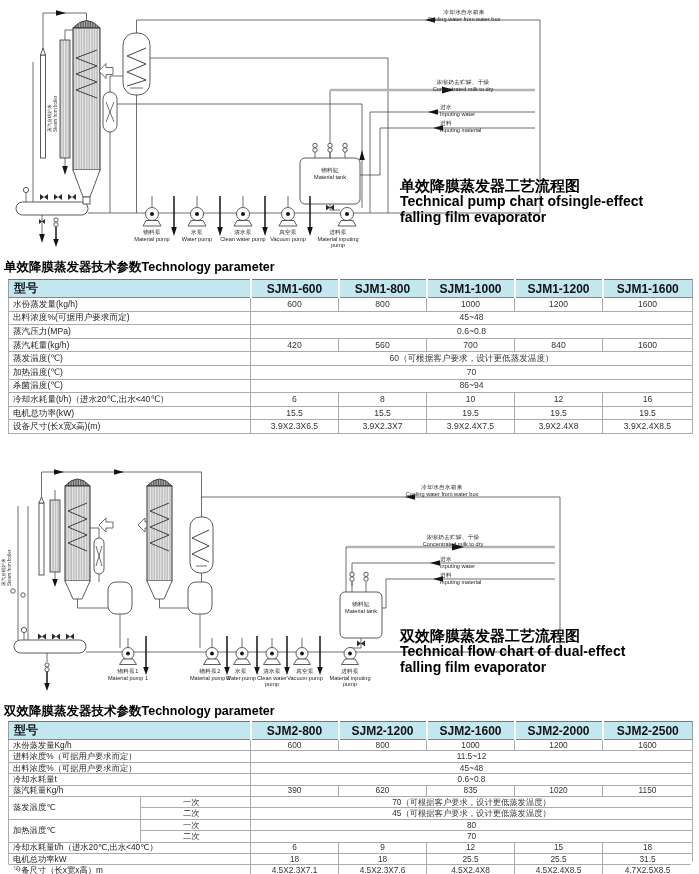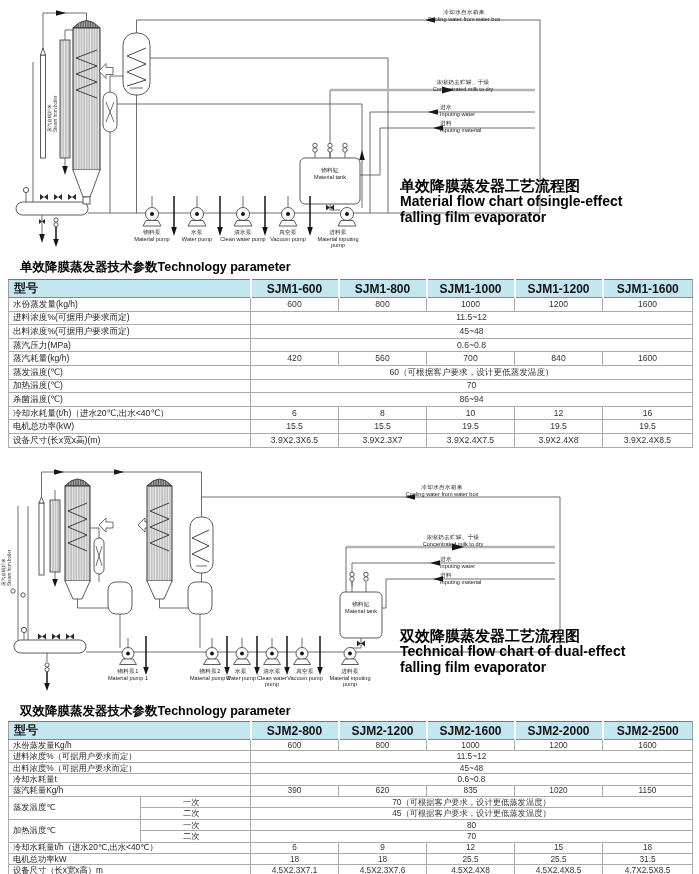--- a/index.html
+++ b/index.html
@@ -1,35 +1,35 @@
 <!DOCTYPE html>
 <html><head>
 <meta charset="utf-8">
 <style>
   html,body{margin:0;padding:0;background:#fff;}
   .page{position:relative;width:699px;height:874px;background:#fff;overflow:hidden;
-        font-family:"Liberation Sans","DejaVu Sans",sans-serif;color:#111;}
+        font-family:"Liberation Sans","DejaVu Sans",sans-serif;color:#111;border-radius:31px;}
   svg{position:absolute;left:0;}
   .pl{stroke:#4a4a4a;stroke-width:.8;fill:none;}
   .thick{stroke:#b3b3b3;stroke-width:2.6;fill:none;}
   .vs{fill:#fff;stroke:#4a4a4a;stroke-width:.9;}
   .coil{fill:none;stroke:#2e2e2e;stroke-width:.9;}
   .ar{fill:#141414;stroke:none;}
   .bow{fill:#2a2a2a;stroke:none;}
   .bold-ar{stroke:#141414;stroke-width:1.5;fill:none;}
   .svgtxt{font-family:"Liberation Sans","DejaVu Sans",sans-serif;font-size:4.6px;fill:#333;}
   
   .dlabel{position:absolute;font-size:5.6px;line-height:1.18;text-align:center;color:#222;}
   .dlabel.left{text-align:left;}
   .dlabel .zh{letter-spacing:.3px;}
   
   .title-block{position:absolute;left:400px;width:292px;font-weight:bold;color:#000;}
   .title-block .tzh{font-size:15px;line-height:1.15;}
   .title-block .ten{font-size:14px;line-height:1.12;}
-  .section-title{position:absolute;left:20px;font-size:12.5px;font-weight:bold;color:#000;}
+  .section-title{position:absolute;left:4px;font-size:12.5px;font-weight:bold;color:#000;}
   
   table{border-collapse:collapse;table-layout:fixed;position:absolute;background:#fff;}
   #table1{left:8px;top:279px;width:684px;font-size:8.6px;}
   #table2{left:8px;top:721px;width:684px;font-size:8.3px;}
   th{background:#c3e7f1;font-weight:bold;font-size:12px;border:1px solid #9c9c9c;
      border-top:1.4px solid #777;border-bottom:1px solid #888;height:14px;padding:0 5px;}
   th + th{border-left:2px solid #fff;}
   th.model{text-align:center;margin-left:19px;}
   th.first{text-align:left;}
   td{border:1px solid #ababab;padding:0 4px;line-height:1.05;color:#333;}
@@ -216,21 +216,21 @@
     <div class="zh">真空泵</div>
     <div>Vacuum pump</div>
   </div>
   <div class="dlabel" style="left:311px;top:229px;width:54px">
     <div class="zh">进料泵</div>
     <div>Material inputing pump</div>
   </div>
 
   <div class="title-block" style="top:177px">
     <div class="tzh">单效降膜蒸发器工艺流程图</div>
-    <div class="ten">Material flow chart ofsingle-effect</div>
+    <div class="ten">Technical pump chart ofsingle-effect</div>
     <div class="ten">falling film evaporator</div>
   </div>
 
   <div class="section-title" style="top:259px">单效降膜蒸发器技术参数Technology parameter</div>
   <table id="table1">
       <colgroup>
         <col style="width: 132px;">
         <col style="width: 110px;">
         <col style="width: 88px;">
         <col style="width: 88px;">
@@ -249,24 +249,20 @@
         </tr>
       </thead>
       <tbody>
         <tr>
           <td class="lbl" colspan="2">水份蒸发量(kg/h)</td>
           <td class="val">600</td>
           <td class="val">800</td>
           <td class="val">1000</td>
           <td class="val">1200</td>
           <td class="val">1600</td>
-        </tr>
-        <tr>
-          <td class="lbl" colspan="2">进料浓度%(可据用户要求而定)</td>
-          <td class="val" colspan="5">11.5~12</td>
         </tr>
         <tr>
           <td class="lbl" colspan="2">出料浓度%(可据用户要求而定)</td>
           <td class="val" colspan="5">45~48</td>
         </tr>
         <tr>
           <td class="lbl" colspan="2">蒸汽压力(MPa)</td>
           <td class="val" colspan="5">0.6~0.8</td>
         </tr>
         <tr>

